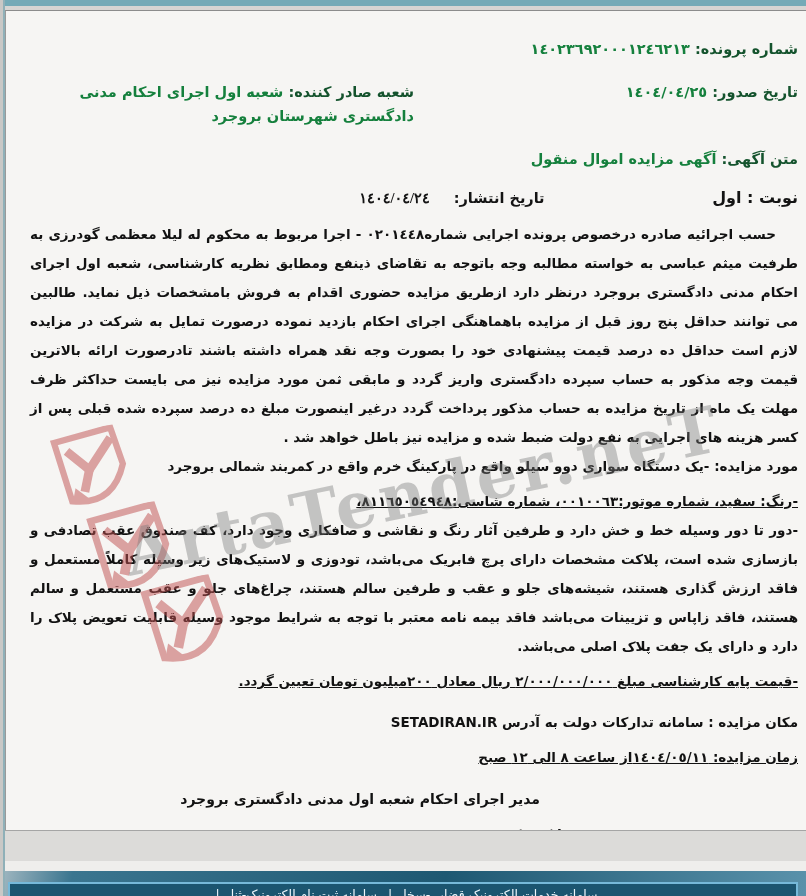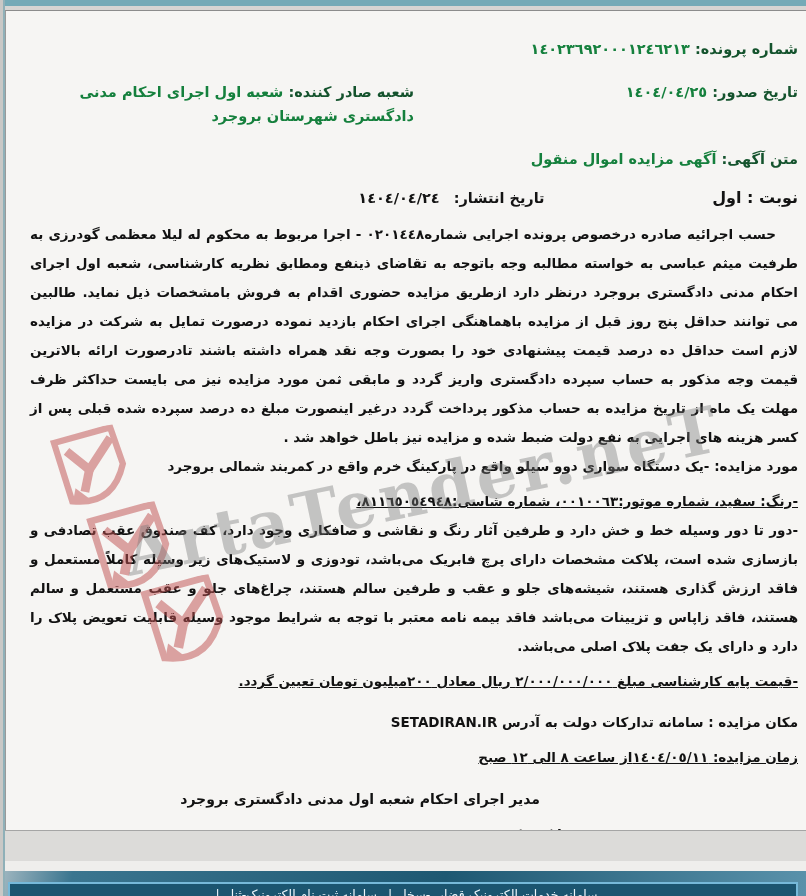--- a/index.html
+++ b/index.html
@@ -20,21 +20,21 @@
     padding:26px 8px 0 24px;box-sizing:border-box;z-index:2;
   }
   .hrow{display:flex;align-items:baseline;line-height:24px;margin-bottom:19px;}
   .hrow .pair-a{flex:0 0 50%;}
   .pair .lbl{color:#14532d;font-weight:bold;font-size:14.5px;}
   .pair .val{color:#15803d;font-weight:bold;font-size:14.5px;}
   .subj{line-height:24px;margin-bottom:15px;}
   .pubrow{display:flex;align-items:baseline;line-height:24px;margin-bottom:10px;}
   .pubrow .turn{flex:0 0 33%;color:#141414;font-weight:bold;font-size:16px;}
   .pubrow .plbl,.pubrow .pval{color:#141414;font-weight:bold;font-size:14.5px;}
-  .pubrow .pval{margin-right:14px;}
+  .pubrow .pval{margin-right:24px;font-family:Liberation Serif, serif;}
   .bodytxt p{
     margin:0;color:#121212;font-weight:bold;font-size:13.5px;line-height:29px;
     text-align:right;
   }
   .bodytxt p.just{text-align:justify;text-justify:inter-word;}
   .bodytxt .p-indent{text-indent:22px;}
   .gap-sm{margin-top:6px !important;text-decoration:underline;}
   .gap-md{margin-top:12px !important;}
   .sig{color:#121212;font-weight:bold;font-size:14px;line-height:22px;text-align:right;}
   .sig.director{margin-top:16px;padding-left:0;padding-right:0;margin-right:258px;}

